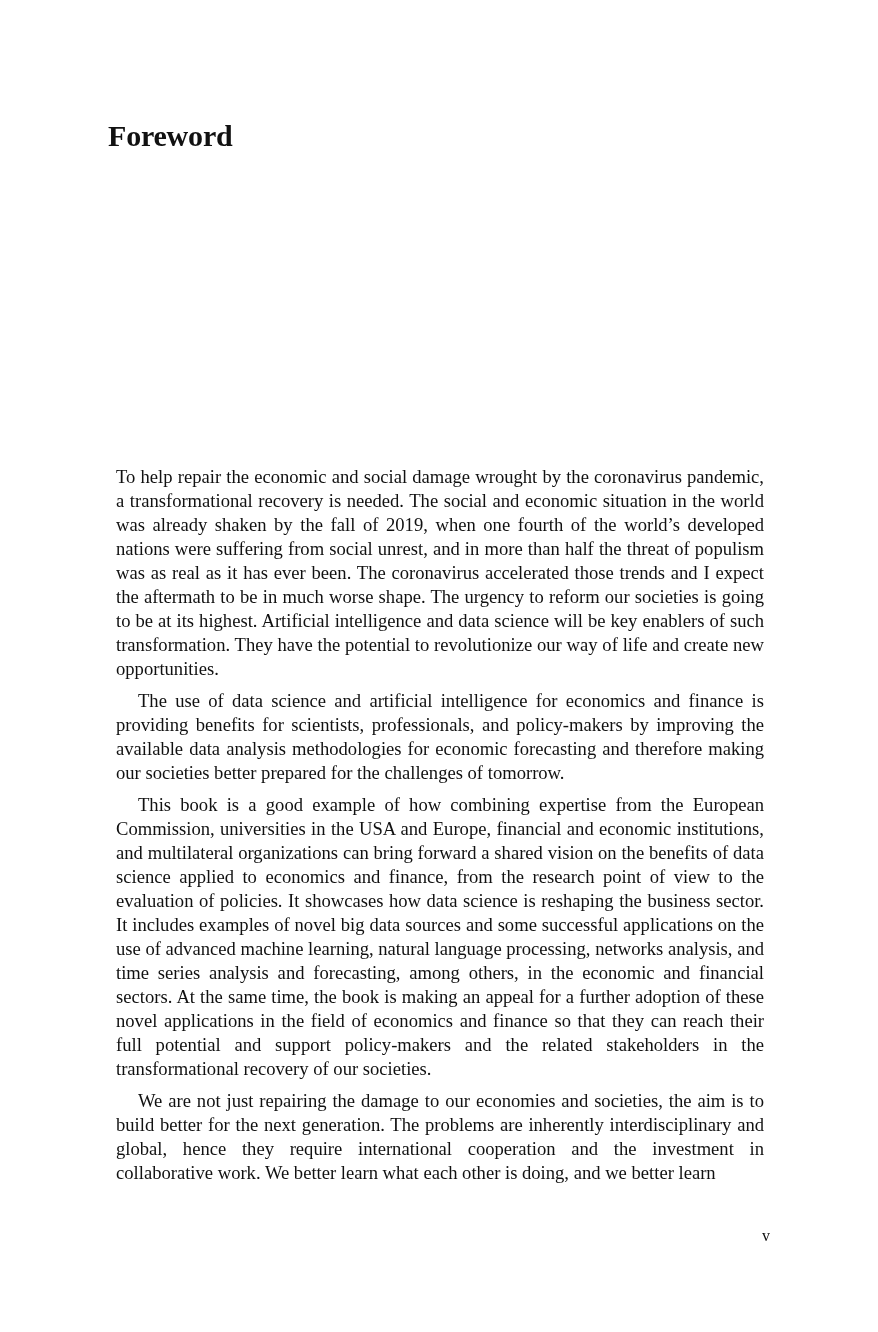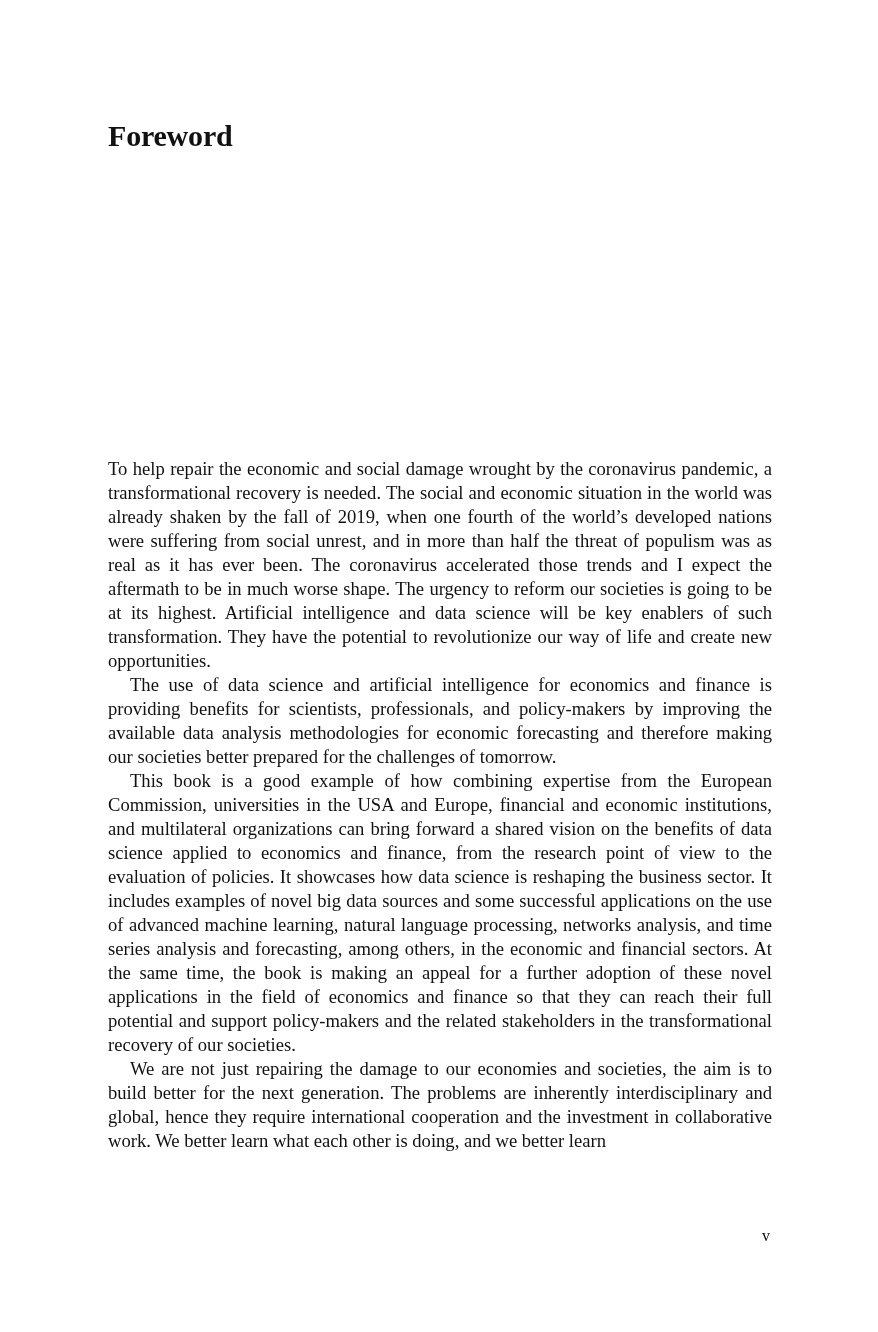--- a/index.html
+++ b/index.html
@@ -34,21 +34,21 @@
     position: absolute;
     left: 108px;
     top: 457px;
     width: 664px;
     font-size: 18.6px;
     line-height: 24px;
     text-align: justify;
     hyphens: manual;
   }
   .body-text p {
-    margin: 0;
+    margin: 8px;
     text-indent: 22px;
   }
   .body-text p.first {
     text-indent: 0;
   }
   .page-number {
     position: absolute;
     left: 762px;
     top: 1226px;
     font-size: 16px;

